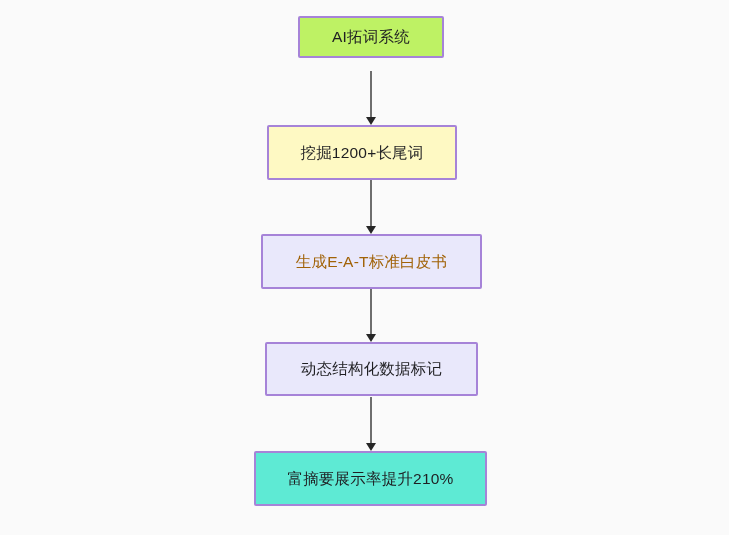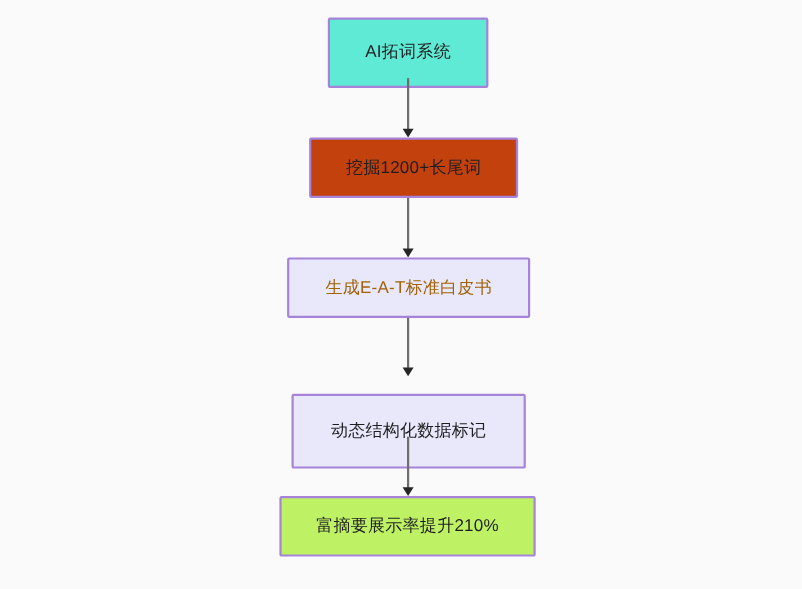--- a/index.html
+++ b/index.html
@@ -57,53 +57,53 @@
     border-left: 5px solid transparent;
     border-right: 5px solid transparent;
     border-top: 8px solid #262626;
   }
 </style>
 </head>
 <body>
 
 <div id="flowchart">
 
-  <div class="node" style="left: 298px; top: 16px; width: 146px; height: 64px; background: #5eead4; border-color: rgb(166, 131, 216); color: rgb(31, 31, 34);">
+  <div class="node" style="left: 298px; top: 16px; width: 146px; height: 42px; background: #bef264; border-color: rgb(166, 131, 216); color: rgb(31, 31, 34);">
     <span class="node-label">AI拓词系统</span>
   </div>
 
   <div class="edge" style="left: 371px; top: 71px; height: 54px;">
     <div class="edge-line" style="height: 47px; background: rgb(110, 110, 110);"></div>
     <div class="edge-arrow" style="top: 46px; border-top-color: rgb(38, 38, 38);"></div>
   </div>
 
-  <div class="node" style="left: 281px; top: 125px; width: 190px; height: 55px; background: #c2410c; border-color: rgb(166, 131, 216); color: rgb(31, 31, 34);">
+  <div class="node" style="left: 267px; top: 125px; width: 190px; height: 55px; background: #fef9c3; border-color: rgb(166, 131, 216); color: rgb(31, 31, 34);">
     <span class="node-label">挖掘1200+长尾词</span>
   </div>
 
   <div class="edge" style="left: 371px; top: 180px; height: 54px;">
     <div class="edge-line" style="height: 47px; background: rgb(110, 110, 110);"></div>
     <div class="edge-arrow" style="top: 46px; border-top-color: rgb(38, 38, 38);"></div>
   </div>
 
   <div class="node" style="left: 261px; top: 234px; width: 221px; height: 55px; background: rgb(233, 232, 251); border-color: rgb(166, 131, 216); color: #a16207;">
     <span class="node-label">生成E-A-T标准白皮书</span>
   </div>
 
   <div class="edge" style="left: 371px; top: 289px; height: 53px;">
     <div class="edge-line" style="height: 46px; background: rgb(110, 110, 110);"></div>
     <div class="edge-arrow" style="top: 45px; border-top-color: rgb(38, 38, 38);"></div>
   </div>
 
-  <div class="node" style="left: 265px; top: 358px; width: 213px; height: 68px; background: rgb(233, 232, 251); border-color: rgb(166, 131, 216); color: rgb(31, 31, 34);">
+  <div class="node" style="left: 265px; top: 342px; width: 213px; height: 54px; background: rgb(233, 232, 251); border-color: rgb(166, 131, 216); color: rgb(31, 31, 34);">
     <span class="node-label">动态结构化数据标记</span>
   </div>
 
   <div class="edge" style="left: 371px; top: 397px; height: 54px;">
     <div class="edge-line" style="height: 47px; background: rgb(110, 110, 110);"></div>
     <div class="edge-arrow" style="top: 46px; border-top-color: rgb(38, 38, 38);"></div>
   </div>
 
-  <div class="node" style="left: 254px; top: 451px; width: 233px; height: 55px; background: #bef264; border-color: rgb(166, 131, 216); color: rgb(31, 31, 34);">
+  <div class="node" style="left: 254px; top: 451px; width: 233px; height: 55px; background: #5eead4; border-color: rgb(166, 131, 216); color: rgb(31, 31, 34);">
     <span class="node-label">富摘要展示率提升210%</span>
   </div>
 
 </div>
 
 </body></html>

